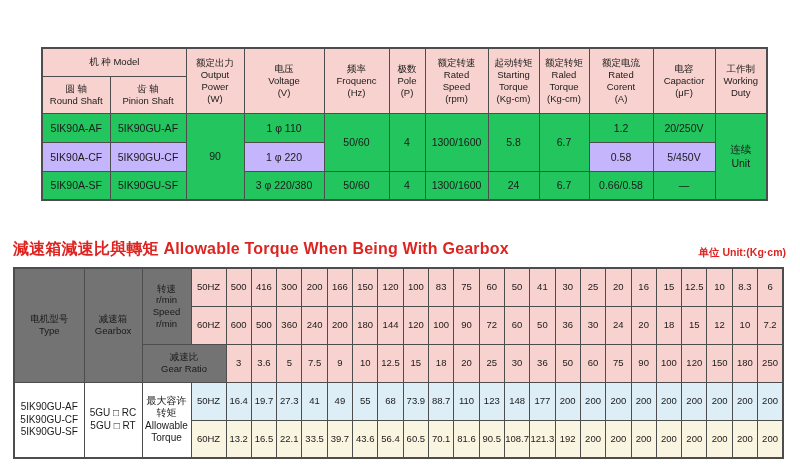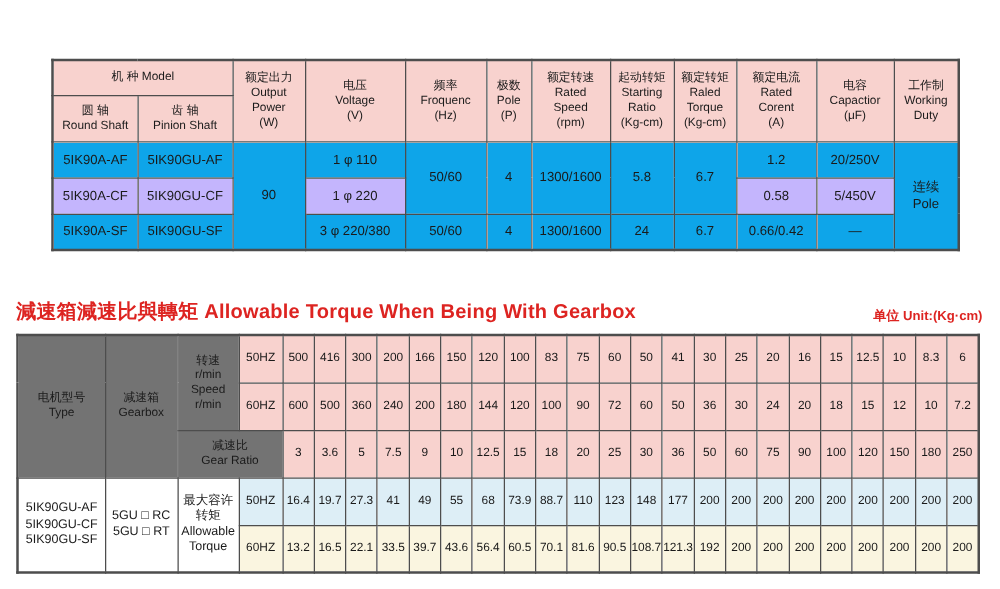--- a/index.html
+++ b/index.html
@@ -6,21 +6,21 @@
   .page{position:relative;width:800px;height:471px;background:#ffffff;
         font-family:"Liberation Sans","DejaVu Sans",sans-serif;color:#1a1a1a;overflow:hidden;}
   .sec-title{position:absolute;font-size:16px;font-weight:bold;color:#dd2421;white-space:nowrap;letter-spacing:.2px;}
   .unit-label{position:absolute;font-size:10.5px;font-weight:bold;color:#dd2421;white-space:nowrap;}
   table{border-collapse:collapse;table-layout:fixed;}
   td,th{border:1px solid #4d4d4d;text-align:center;vertical-align:middle;
         white-space:pre-line;padding:0;overflow:hidden;font-weight:normal;}
   
   .t1{position:absolute;left:41px;top:47px;width:725px;border:2px solid #4d4d4d;}
   .t1 th{background:#f8d2ce;font-size:9.5px;line-height:1.25;}
-  .t1 td{font-size:10.5px;background:#0ea5e9;}
+  .t1 td{font-size:10.5px;background:#22c55e;}
   .t1 .r1{height:28px;padding-left:20px;} .t1 .r2{height:37px;} .t1 .br{height:29px;}
   .t1 td.c-blue{background:#c4b5fd;}
   
   .t2{position:absolute;left:13px;top:267px;width:771px;border:2px solid #4d4d4d;}
   .t2 tr{height:38px;}
   .t2 td{font-size:9.5px;line-height:1.25;}
   .t2 td.hdr{background:#f8d2ce;}
   .t2 td.lblhdr{background:#737373;font-size:9.5px;}
   .t2 td.white{background:#fff;font-size:10px;}
   .t2 td.c-blue{background:#ddeef6;}
@@ -62,21 +62,21 @@
 (Hz)</th>
         <th rowspan="2">极数
 Pole
 (P)</th>
         <th rowspan="2">额定转速
 Rated
 Speed
 (rpm)</th>
         <th rowspan="2">起动转矩
 Starting
-Ratio
+Torque
 (Kg-cm)</th>
         <th rowspan="2">额定转矩
 Raled
 Torque
 (Kg-cm)</th>
         <th rowspan="2">额定电流
 Rated
 Corent
 (A)</th>
         <th rowspan="2">电容
@@ -100,39 +100,39 @@
         <td rowspan="3">90</td>
         <td>1 φ 110</td>
         <td rowspan="2">50/60</td>
         <td rowspan="2">4</td>
         <td rowspan="2">1300/1600</td>
         <td rowspan="2">5.8</td>
         <td rowspan="2">6.7</td>
         <td>1.2</td>
         <td>20/250V</td>
         <td rowspan="3">连续
-Pole</td>
+Unit</td>
       </tr>
       <tr class="br">
         <td class="c-blue">5IK90A-CF</td>
         <td class="c-blue">5IK90GU-CF</td>
         <td class="c-blue">1 φ 220</td>
         <td class="c-blue">0.58</td>
         <td class="c-blue">5/450V</td>
       </tr>
       <tr class="br">
         <td>5IK90A-SF</td>
         <td>5IK90GU-SF</td>
         <td>3 φ 220/380</td>
         <td>50/60</td>
         <td>4</td>
         <td>1300/1600</td>
         <td>24</td>
         <td>6.7</td>
-        <td>0.66/0.42</td>
+        <td>0.66/0.58</td>
         <td>—</td>
       </tr>
     </tbody>
   </table>
 
   <div class="sec-title" style="left:13px;top:239px;">減速箱減速比與轉矩 Allowable Torque When Being With Gearbox</div>
   <div class="unit-label" style="right:14px;top:246px;margin-left:17px;">单位 Unit:(Kg·cm)</div>
 
   <table class="t2">
     <colgroup>

